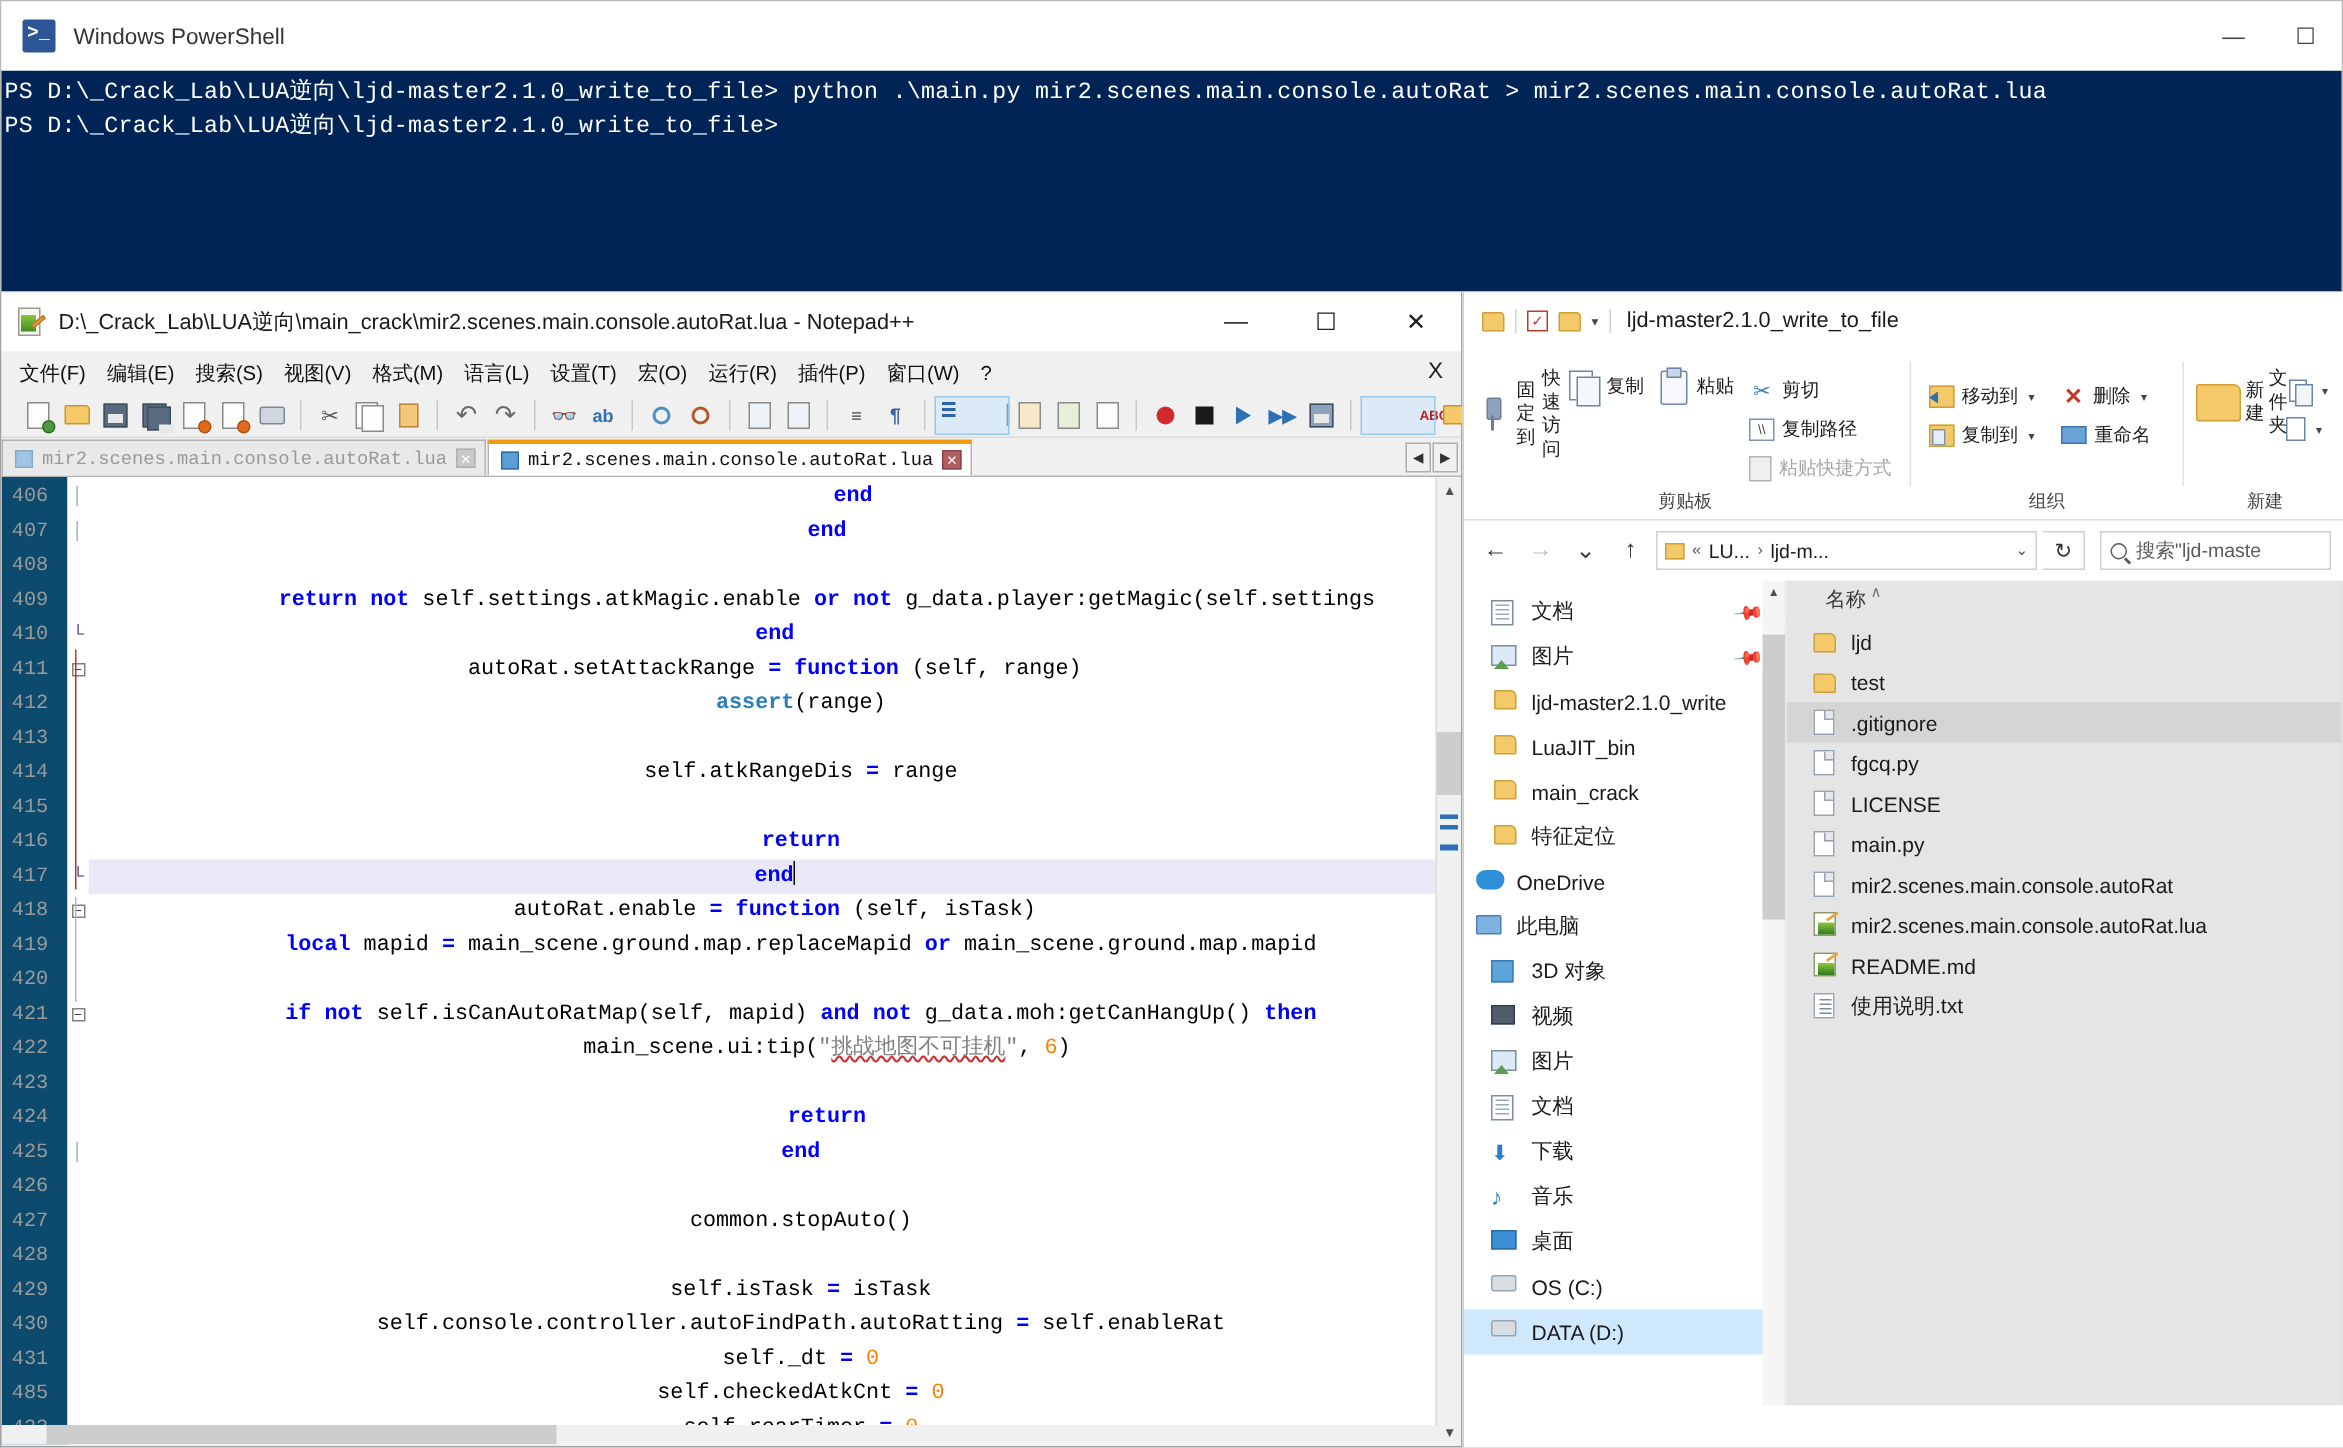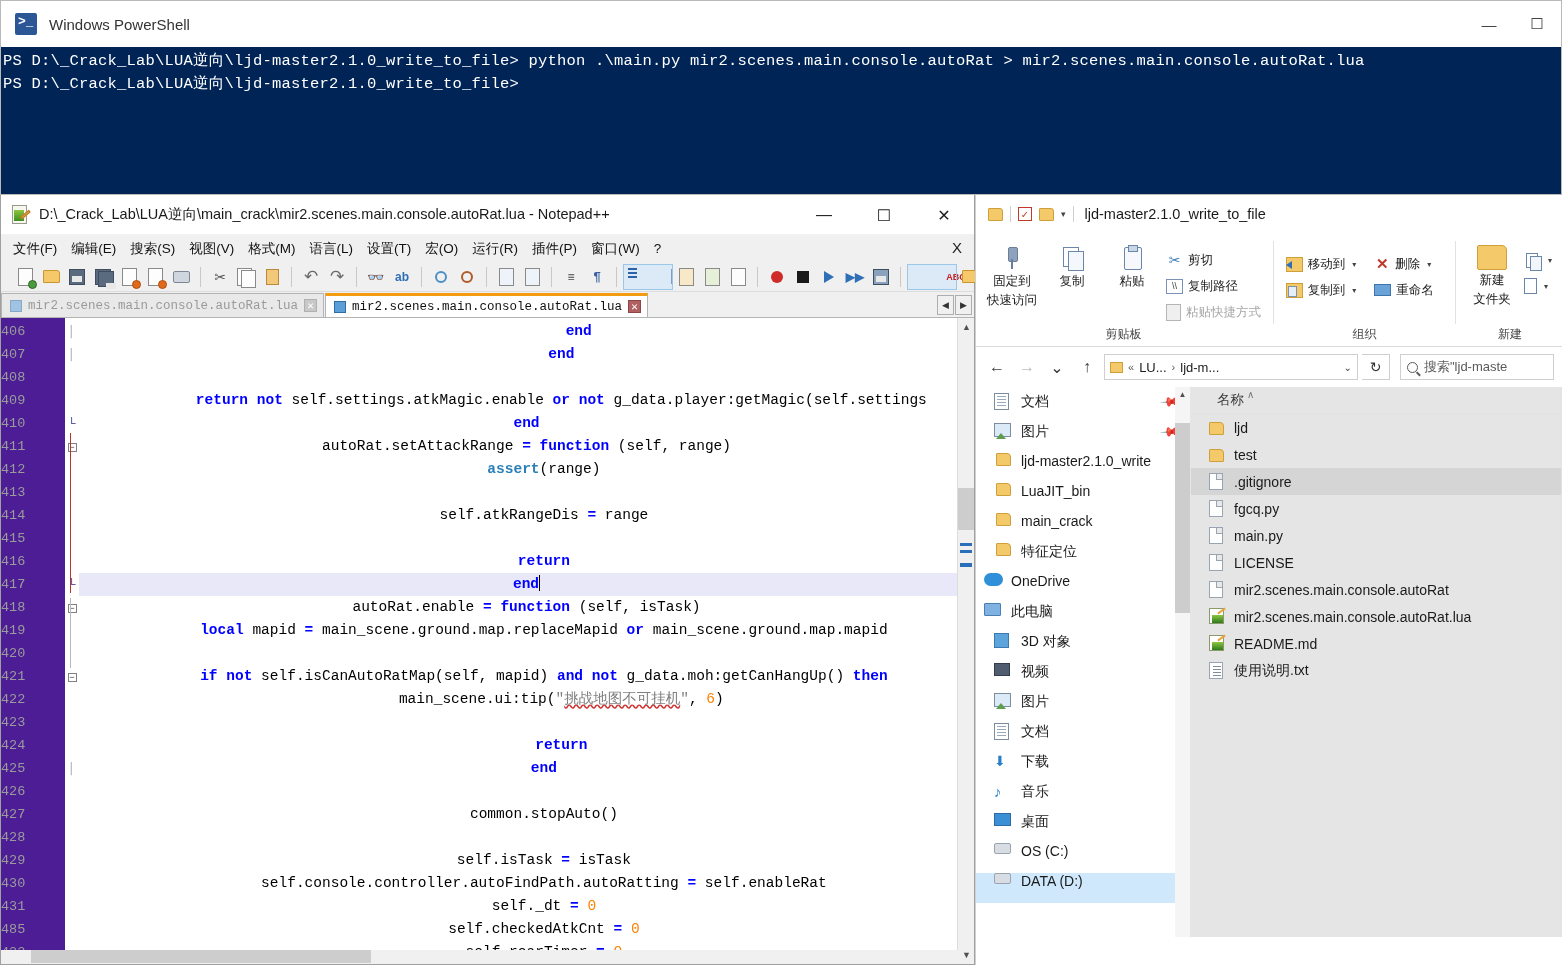--- a/index.html
+++ b/index.html
@@ -145,23 +145,23 @@
     width:17px;height:20px;border:1px solid #aeaeae;background:#f0f0f0;
     display:flex;align-items:center;justify-content:center;font-size:9px;color:#333;
   }
 
   
   #npp-editor {
     position: relative; height: 645px; background: #ffffff; overflow: hidden;
     display: flex;
   }
   #gutter-nums {
-    width: 64px; background: #4c1d95; color: #9b9b9b;
+    width: 44px; background: #0c4a6e; color: #9b9b9b;
     font-family: "Liberation Mono", monospace; font-size: 13.5px;
-    text-align: left; padding-right: 6px; flex: 0 0 auto; padding-top: 2px;
+    text-align: center; padding-right: 6px; flex: 0 0 auto; padding-top: 2px;
   }
   #gutter-fold {
     width: 14px; background: #ffffff; flex: 0 0 auto; position: relative; padding-top:2px;
   }
   #code-area {
     flex: 1 1 auto; position: relative; overflow: hidden;
     font-family: "Liberation Mono", monospace; font-size: 14.5px;
     padding-top: 2px; white-space: pre; text-align: center;
   }
   .cline { height: 23px; line-height: 23px; }
@@ -229,21 +229,21 @@
 
   #ex-ribbon {
     height: 114px; background: #ffffff; border-bottom: 1px solid #dcdcdc;
     display: flex; position: relative; padding-top:4px;
   }
   .rb-group { display:flex; flex-direction:column; position:relative; padding: 0 6px; }
   .rb-group-body { display:flex; flex: 1 1 auto; align-items:flex-start; padding-top:4px;}
   .rb-group-label { text-align:center; font-size:12px; color:#444; padding-bottom:3px;}
   .rb-divider { width:1px; background:#e2e2e2; margin: 4px 2px 22px 2px; }
   .rb-big {
-    width: 60px; display:flex; flex-direction:column; align-items:center; gap:3px;
+    width: 60px; display:flex; align-items:center; gap:3px;
     font-size: 12.5px; color:#1a1a1a; text-align:center; line-height:1.25; padding-top:4px;
   }
   .rb-small {
     display:flex; align-items:center; gap:5px; font-size: 12.5px; color:#1a1a1a;
     padding: 2px 4px; height:26px; white-space:nowrap;
   }
   .rb-small.dim { color:#a6a6a6; }
   .rb-col { display:flex; flex-direction:column; justify-content:flex-start; }
   .ico { flex:0 0 auto; position:relative; }
   .ico-pin { width:26px;height:26px; }
@@ -308,21 +308,21 @@
     position:relative;flex:0 0 auto;}
   .search-mag::after{content:"";position:absolute;right:-4px;bottom:-3px;width:5px;height:1.5px;
     background:#5a5a5a;transform:rotate(45deg);}
 
   #ex-body { display:flex; height: 550px; position:relative; }
   #ex-nav {
     width: 215px; background:#ffffff; overflow:hidden; position:relative;
     border-right: 1px solid #e6e6e6; padding-top: 6px;
   }
   .nav-item {
-    height: 30px; display:flex; gap:8px; padding-left: 18px;
+    height: 30px; display:flex; align-items:center; gap:8px; padding-left: 18px;
     font-size: 14px; color:#1a1a1a; position:relative; white-space:nowrap;
   }
   .nav-item.indent1 { padding-left: 18px; }
   .nav-item.root { padding-left: 8px; }
   .nav-item.selected { background:#cfe8fc; }
   .nav-ico { width:19px; height:17px; flex:0 0 auto; position:relative; }
   .ni-folder { background:#f3c96a; border:1px solid #cf9f39; border-radius:1px 4px 1px 1px;
     width:15px;height:13px;margin-left:2px;}
   .ni-doc { width:15px;height:17px;background:#fff;border:1px solid #7d8da0;}
   .ni-doc::after{content:"";position:absolute;left:3px;top:3px;width:9px;height:1px;
@@ -887,27 +887,27 @@
             <div class="file-row">
               <span class="fi">
                 <span class="fi-file" style="display: block; position: absolute;"></span>
               </span>
               <span>fgcq.py</span>
             </div>
             <div class="file-row">
               <span class="fi">
                 <span class="fi-file" style="display: block; position: absolute;"></span>
               </span>
-              <span>main.py</span>
+              <span>LICENSE</span>
             </div>
             <div class="file-row">
               <span class="fi">
                 <span class="fi-file" style="display: block; position: absolute;"></span>
               </span>
-              <span>LICENSE</span>
+              <span>main.py</span>
             </div>
             <div class="file-row">
               <span class="fi">
                 <span class="fi-file" style="display: block; position: absolute;"></span>
               </span>
               <span>mir2.scenes.main.console.autoRat</span>
             </div>
             <div class="file-row">
               <span class="fi">
                 <span class="fi-lua" style="display: block; position: absolute;"></span>

